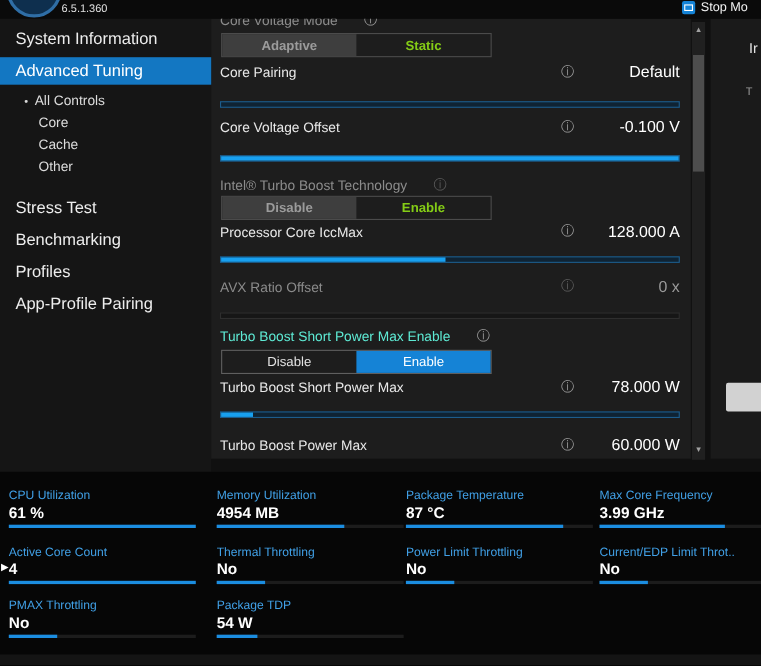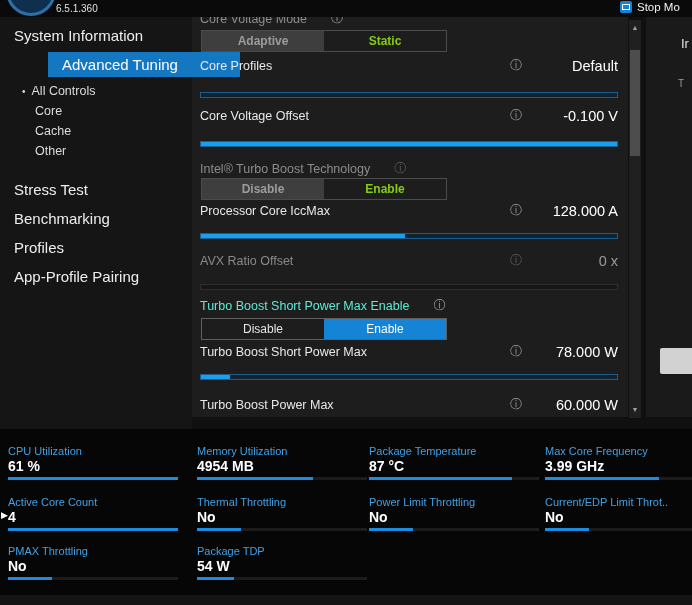--- a/index.html
+++ b/index.html
@@ -17,21 +17,21 @@
   .stopicon::after{content:"";position:absolute;left:2px;top:3px;width:6px;height:4px;border:1px solid #fff;}
 
   
   .sidebar{position:absolute;left:0;top:17px;width:192px;height:412px;background:#151515;}
   .mainbg{position:absolute;left:192px;top:17px;width:436px;height:400px;background:#1d1d1d;}
   .rightbg{position:absolute;left:646px;top:17px;width:46px;height:400px;background:#1a1a1a;}
 
   
   .nav{position:absolute;left:14px;color:#ededed;font-size:15px;white-space:nowrap;cursor:default;}
   .nav.sel{left:0;width:192px;height:25px;background:#1377c2;color:#fff;line-height:25px;
-           padding-left:14px;box-sizing:border-box;margin-left:48px;}
+           padding-left:14px;box-sizing:border-box;}
   .nav.sub{font-size:12.5px;color:#dcdcdc;}
   .bullet{font-size:10px;color:#dcdcdc;margin-right:6px;}
 
   
   .row{position:absolute;left:200px;width:418px;display:flex;align-items:center;}
   .rlabel{flex:1;font-size:12.5px;color:#e8e8e8;white-space:nowrap;}
   .info{font-size:12px;color:#9c9c9c;margin-left:6px;}
   .rvalue{width:96px;text-align:right;font-size:14.5px;color:#fff;white-space:nowrap;}
   .row.dim .rlabel{color:#8a8a8a;}
   .row.dim .info{color:#5d5d5d;}
@@ -109,21 +109,21 @@
   <div class="hrow" style="top:10px">
     <span class="hlabel">Core Voltage Mode</span>
     <span class="info">ⓘ</span>
   </div>
   <div class="toggle dim" style="top:30px">
     <div class="opt gsel">Adaptive</div>
     <div class="opt">Static</div>
   </div>
 
   <div class="row" style="top:57px">
-    <span class="rlabel">Core Profiles</span>
+    <span class="rlabel">Core Pairing</span>
     <span class="info">ⓘ</span>
     <span class="rvalue">Default</span>
   </div>
   <div class="track" style="top:92px">
     <div class="fill" style="width: 0%;"></div>
   </div>
 
   <div class="row" style="top:107px">
     <span class="rlabel">Core Voltage Offset</span>
     <span class="info">ⓘ</span>

